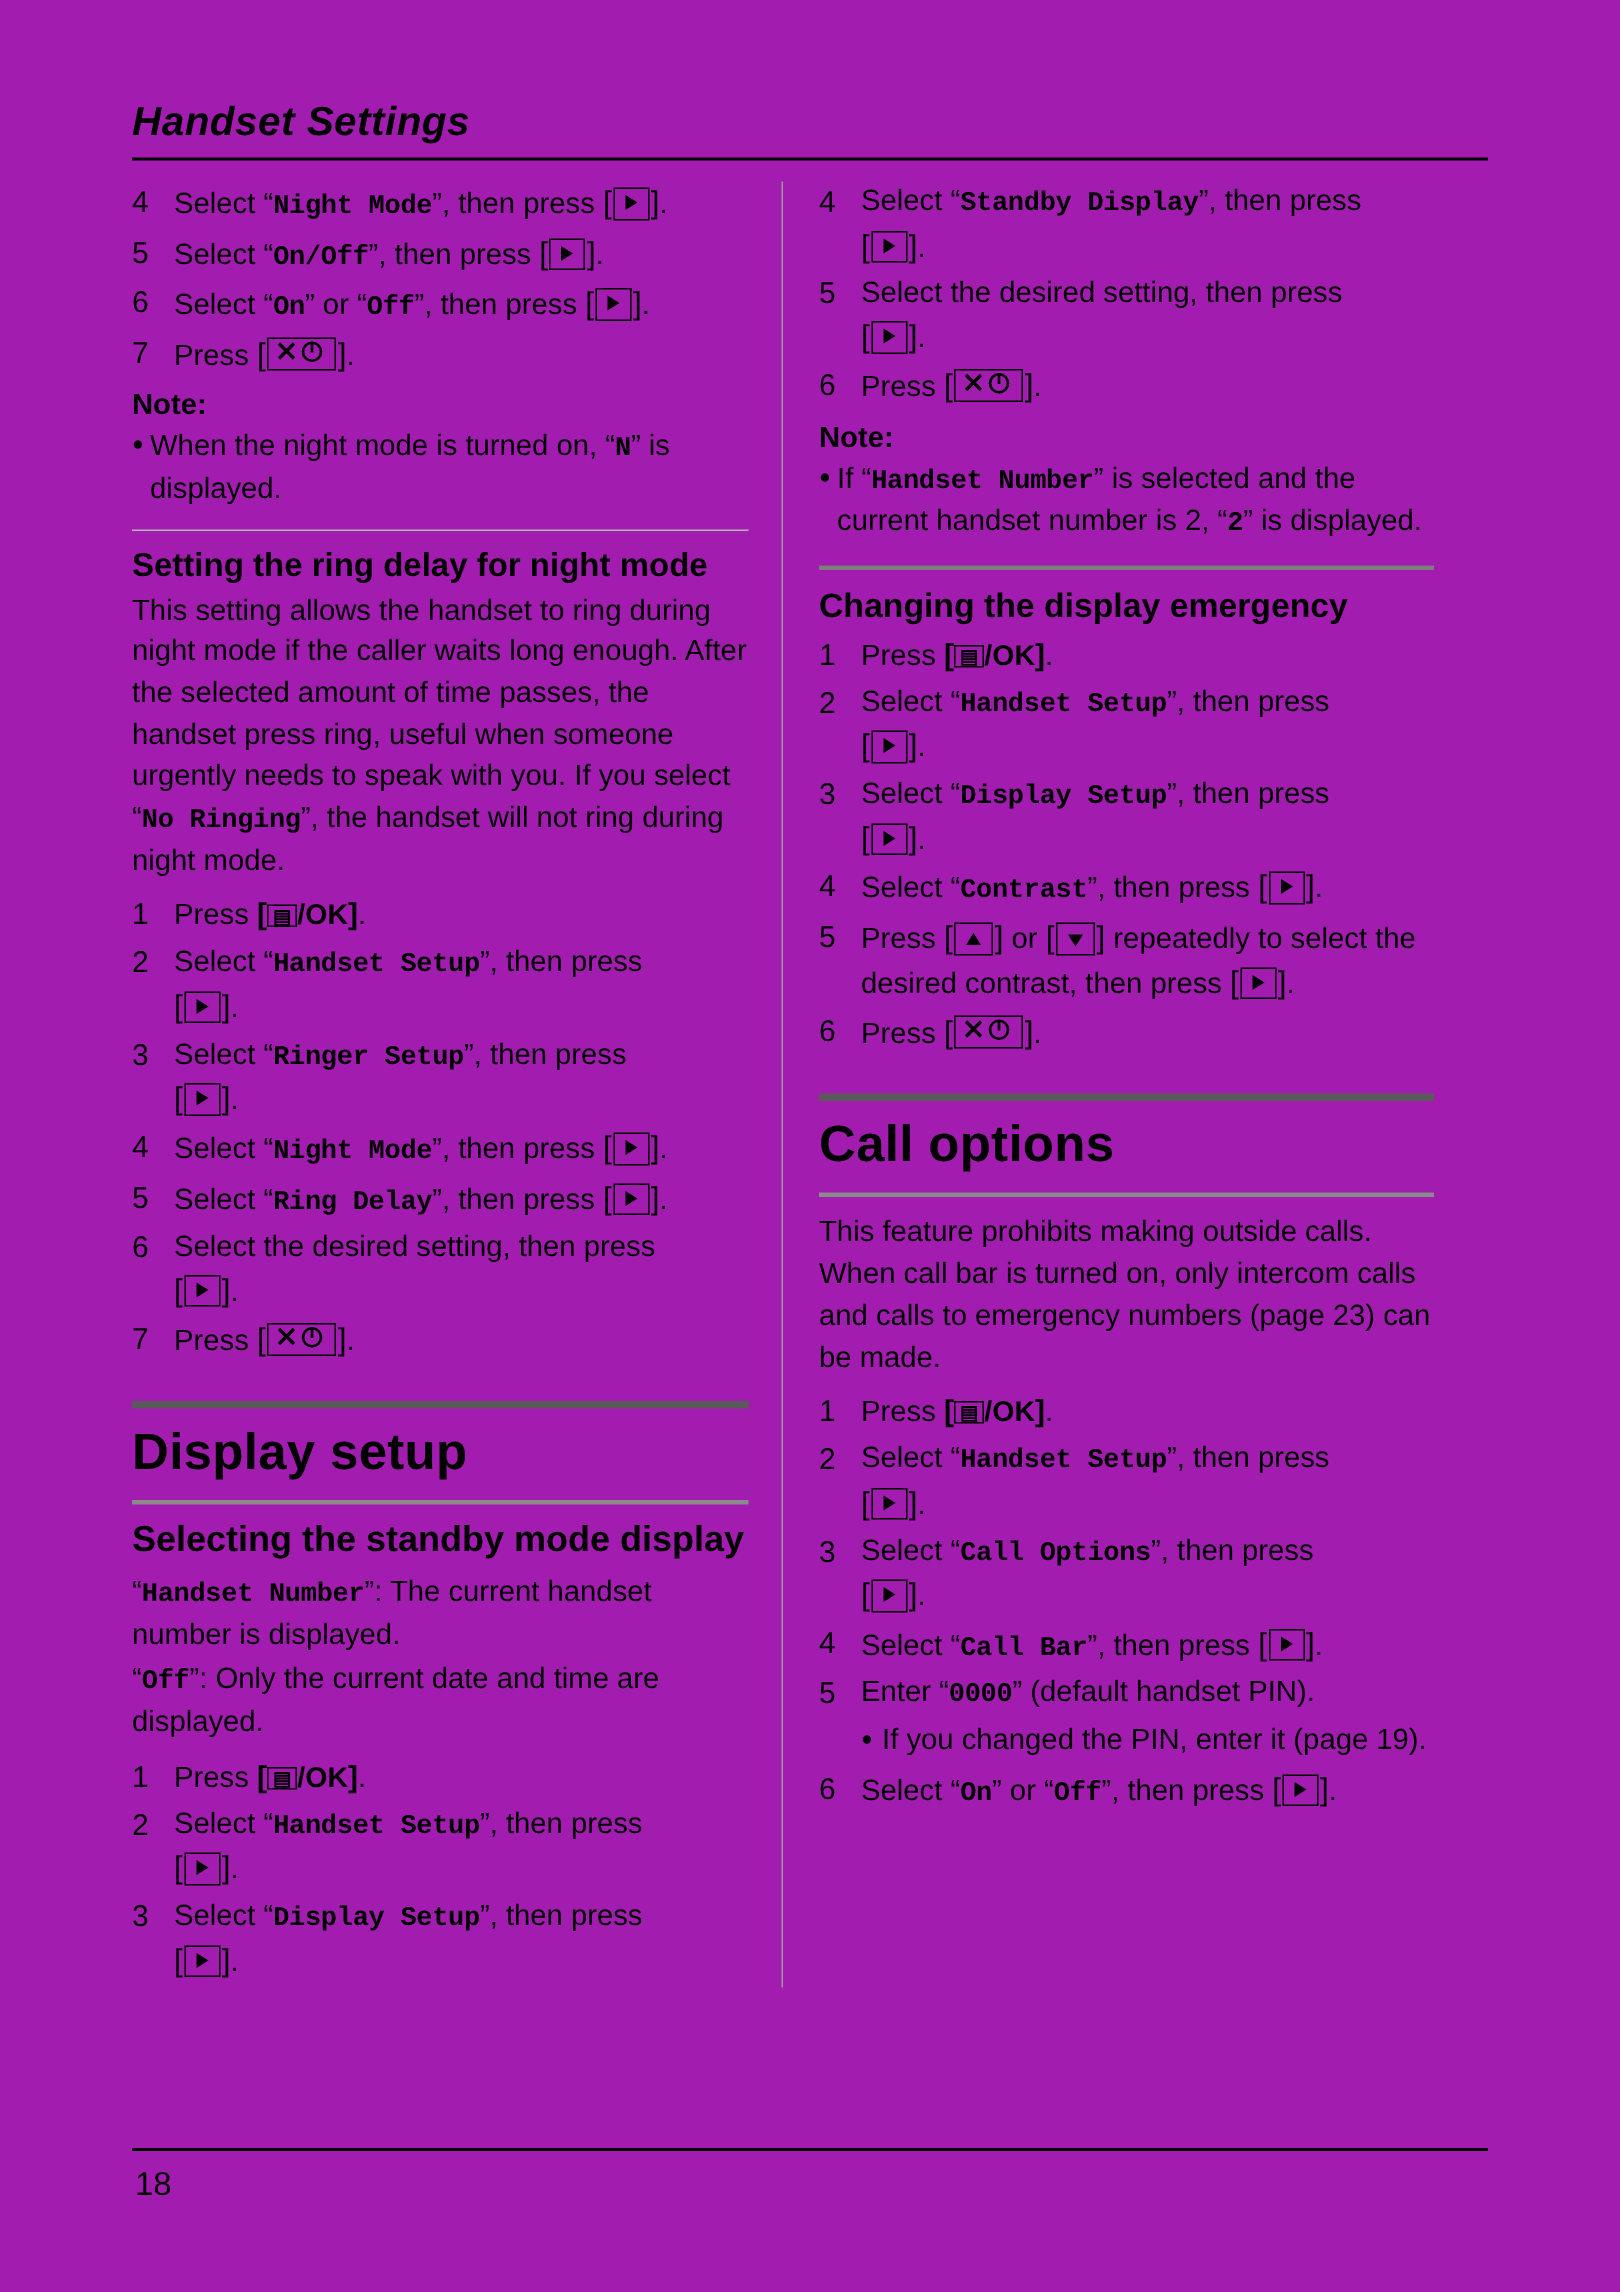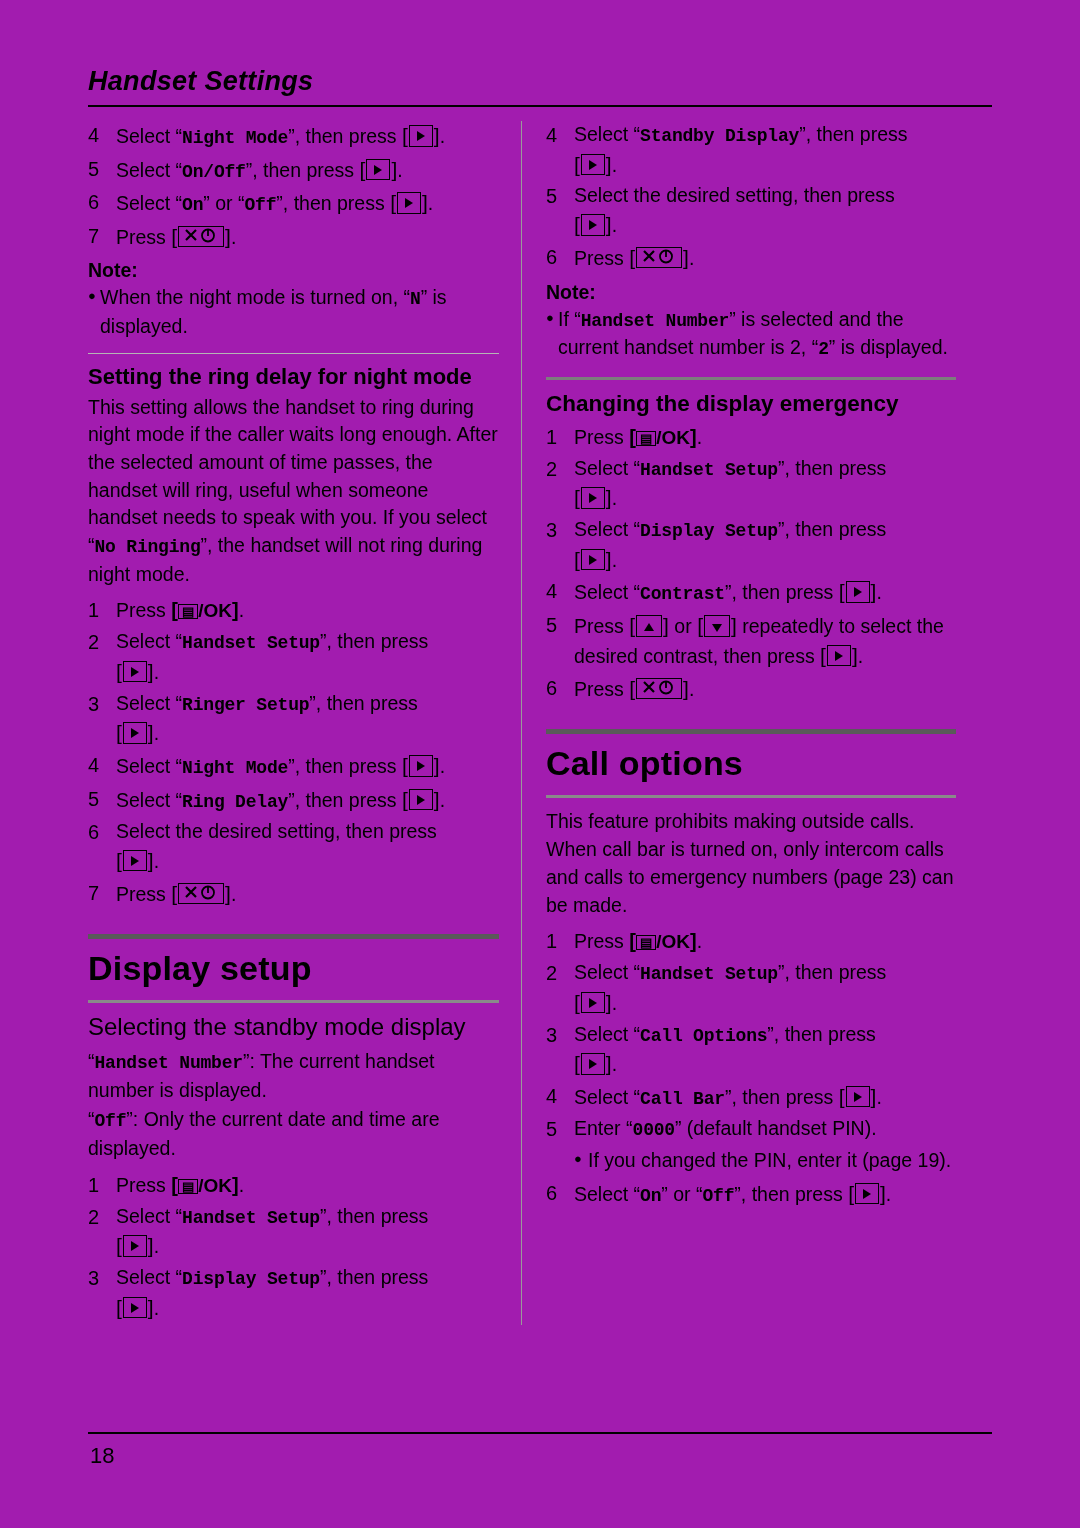--- a/index.html
+++ b/index.html
@@ -115,21 +115,21 @@
     margin: 12px 0 10px 0;
   }
   .chapter {
     font-size: 34px;
     font-weight: bold;
     margin: 6px 0 4px 0;
     letter-spacing: 0.2px;
   }
   .section {
     font-size: 24px;
-    font-weight: normal;
+    font-weight: bold;
     margin: 2px 0 6px 0;
     line-height: 1.2;
   }
   .section2 {
     font-size: 22.5px;
     font-weight: bold;
     margin: 6px 0 6px 0;
     line-height: 1.2;
   }
   .brk { font-size: 20px; }
@@ -255,21 +255,21 @@
 
         <div class="note-head">Note:</div>
         <div class="bullet">
           <div class="dot">●</div>
           <div><span>When the night mode is turned on, “</span><span class="mono">N</span><span>” is displayed.</span></div>
         </div>
 
         <div class="thin-rule"></div>
 
         <div class="subhead">Setting the ring delay for night mode</div>
-        <div class="para"><span>This setting allows the handset to ring during night mode if the caller waits long enough. After the selected amount of time passes, the handset will ring, useful when someone handset needs to speak with you. If you select “</span><span class="mono">No Ringing</span><span>”, the handset will not ring during night mode.</span></div>
+        <div class="para"><span>This setting allows the handset to ring during night mode if the caller waits long enough. After the selected amount of time passes, the handset press ring, useful when someone urgently needs to speak with you. If you select “</span><span class="mono">No Ringing</span><span>”, the handset will not ring during night mode.</span></div>
         <div class="sp6"></div>
 
         <div class="step">
           <div class="num">1</div>
           <div class="txt"><span>Press </span><span class="ok-key"><span class="brk">[</span><span class="ok-icon">▤</span><span>/OK</span><span class="brk">]</span></span><span>.</span></div>
         </div>
 
         <div class="step">
           <div class="num">2</div>
           <div class="txt"><span>Select “</span><span class="mono">Handset Setup</span><span>”, then press</span><br><span class="navkey"><span class="lb">[</span><span class="cell"><span class="nav-arrow"></span></span><span class="rb">]</span></span><span>.</span></div>

